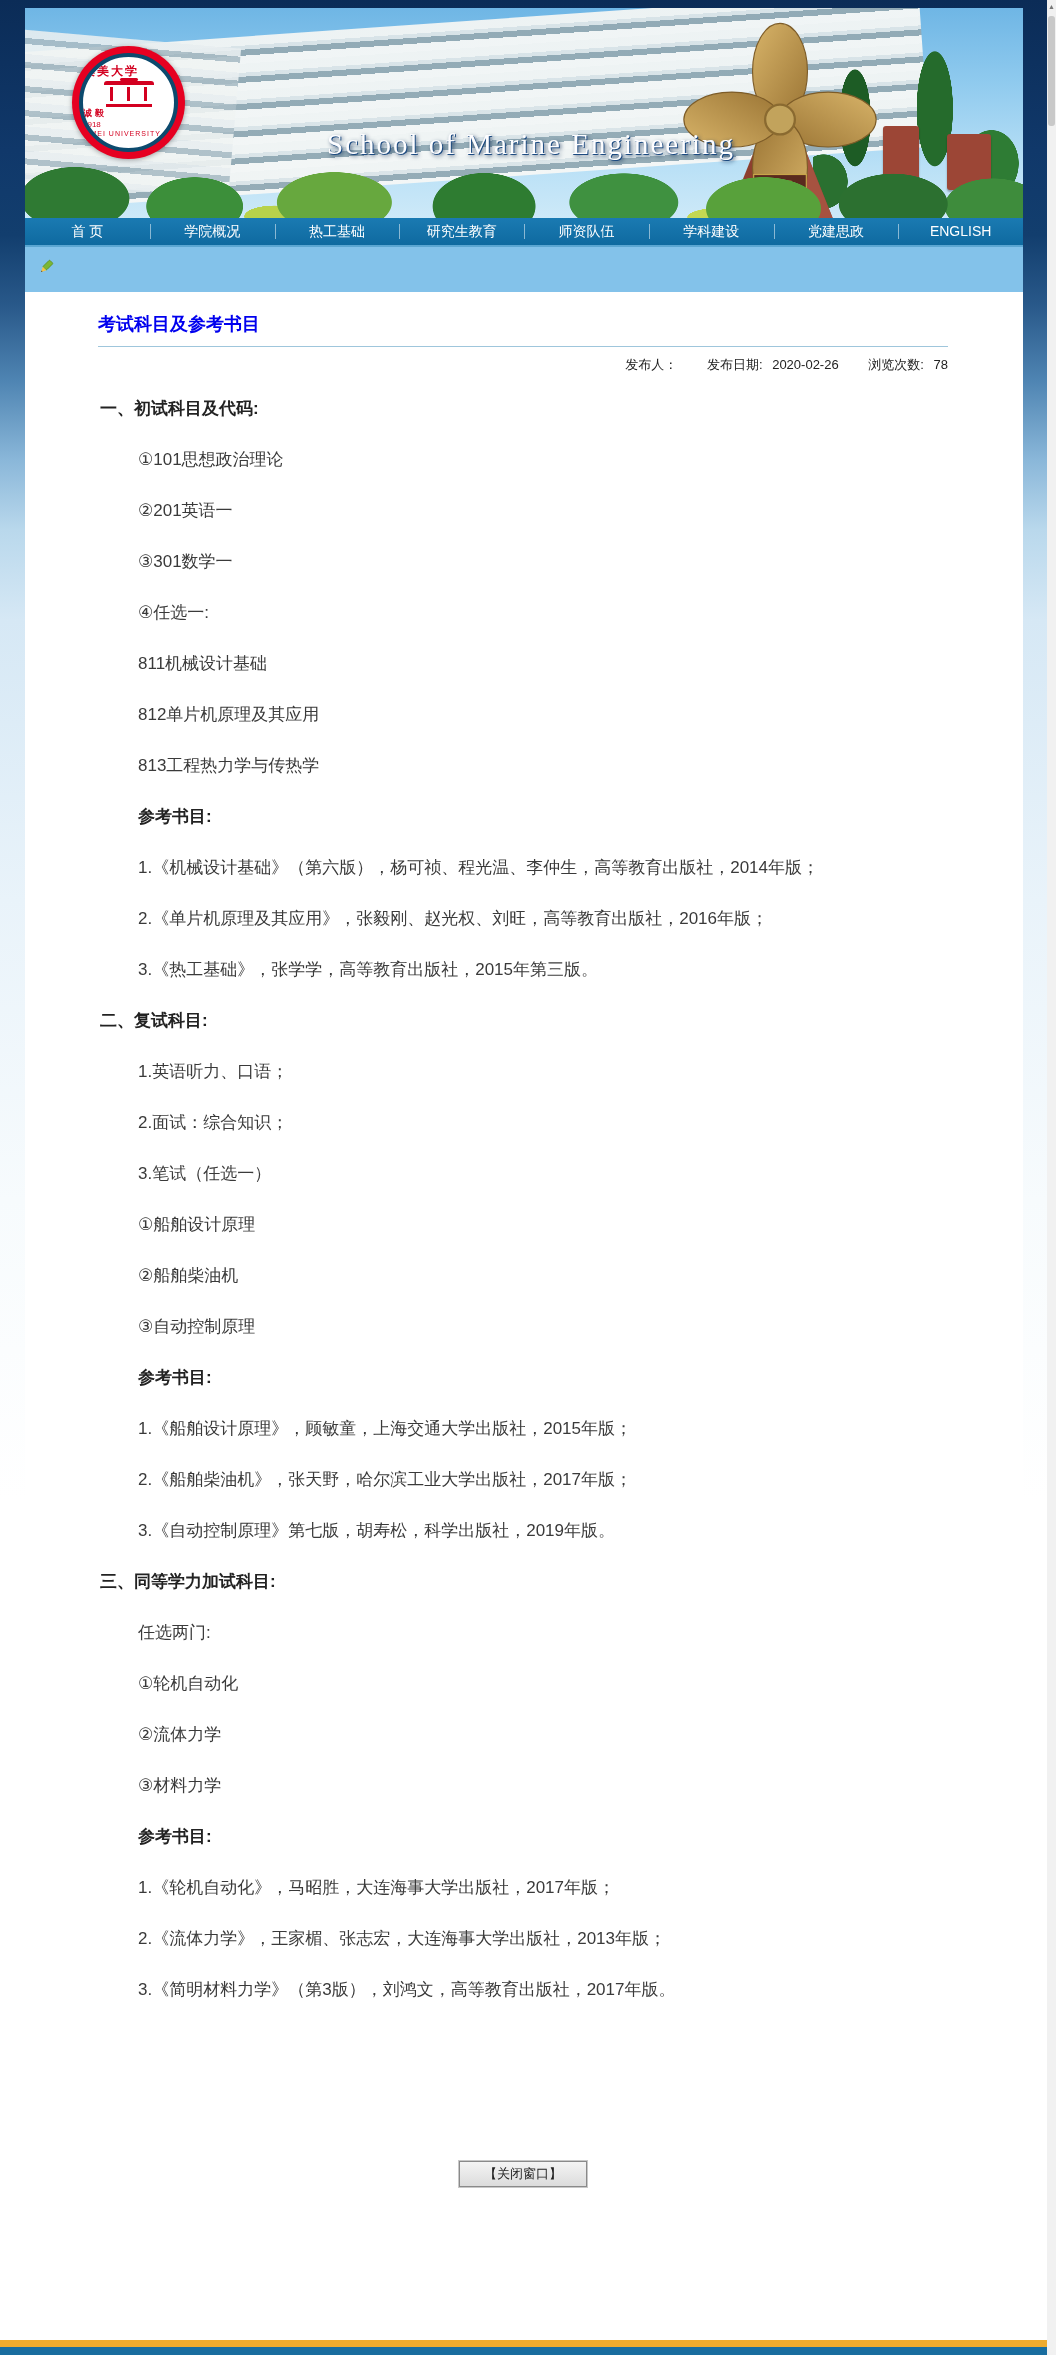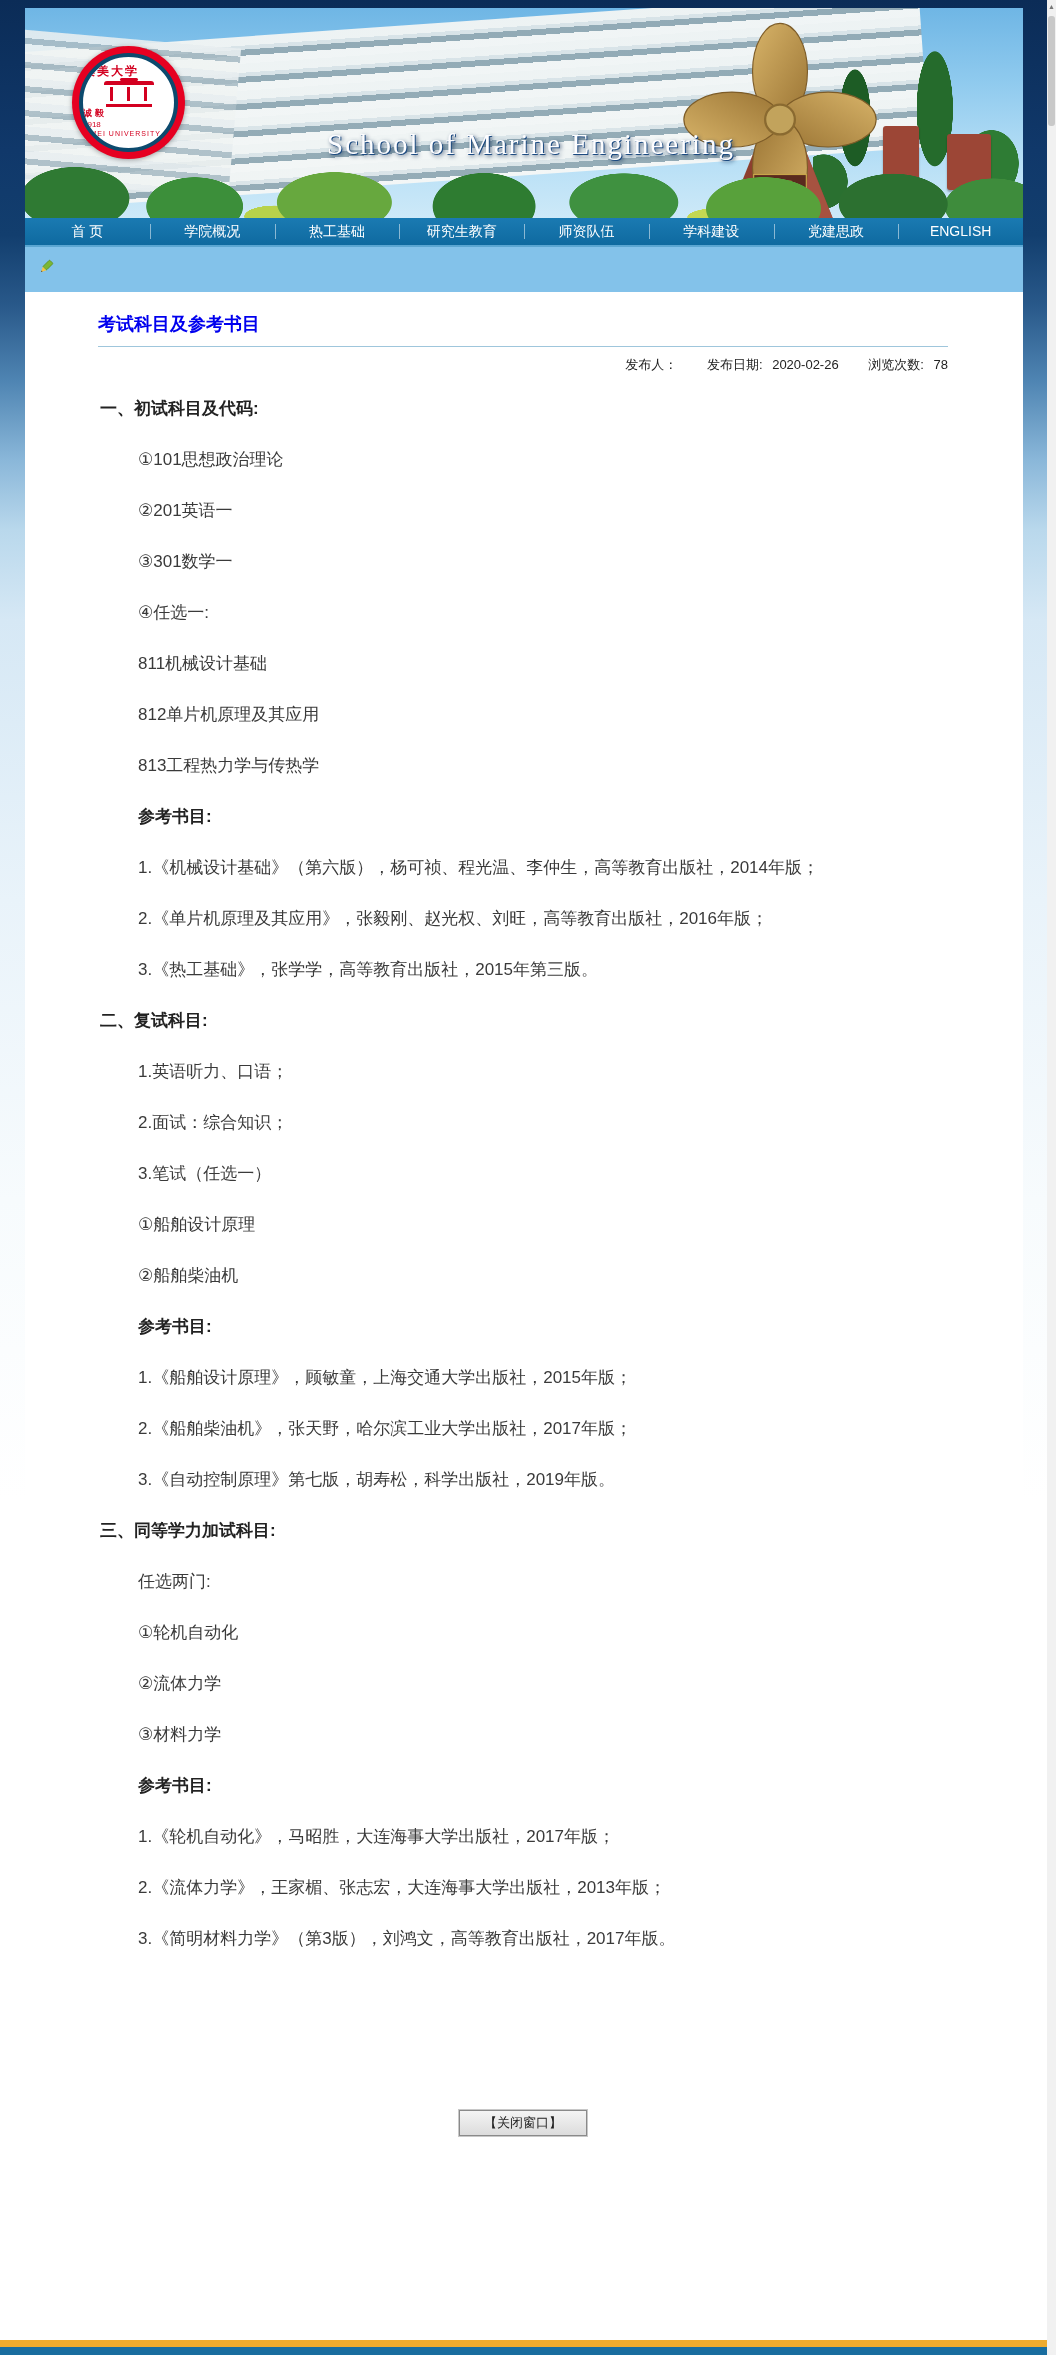--- a/index.html
+++ b/index.html
@@ -208,20 +208,21 @@
         <p class="para sub">参考书目:</p>
         <p class="para">1.《机械设计基础》（第六版），杨可祯、程光温、李仲生，高等教育出版社，2014年版；</p>
         <p class="para">2.《单片机原理及其应用》，张毅刚、赵光权、刘旺，高等教育出版社，2016年版；</p>
         <p class="para">3.《热工基础》，张学学，高等教育出版社，2015年第三版。</p>
         <p class="para h gap">二、复试科目:</p>
         <p class="para">1.英语听力、口语；</p>
         <p class="para">2.面试：综合知识；</p>
         <p class="para">3.笔试（任选一）</p>
         <p class="para">①船舶设计原理</p>
         <p class="para">②船舶柴油机</p>
+        <p class="para">③自动控制原理</p>
         <p class="para sub">参考书目:</p>
         <p class="para">1.《船舶设计原理》，顾敏童，上海交通大学出版社，2015年版；</p>
         <p class="para">2.《船舶柴油机》，张天野，哈尔滨工业大学出版社，2017年版；</p>
         <p class="para">3.《自动控制原理》第七版，胡寿松，科学出版社，2019年版。</p>
         <p class="para h gap">三、同等学力加试科目:</p>
         <p class="para">任选两门:</p>
         <p class="para">①轮机自动化</p>
         <p class="para">②流体力学</p>
         <p class="para">③材料力学</p>
         <p class="para sub">参考书目:</p>

